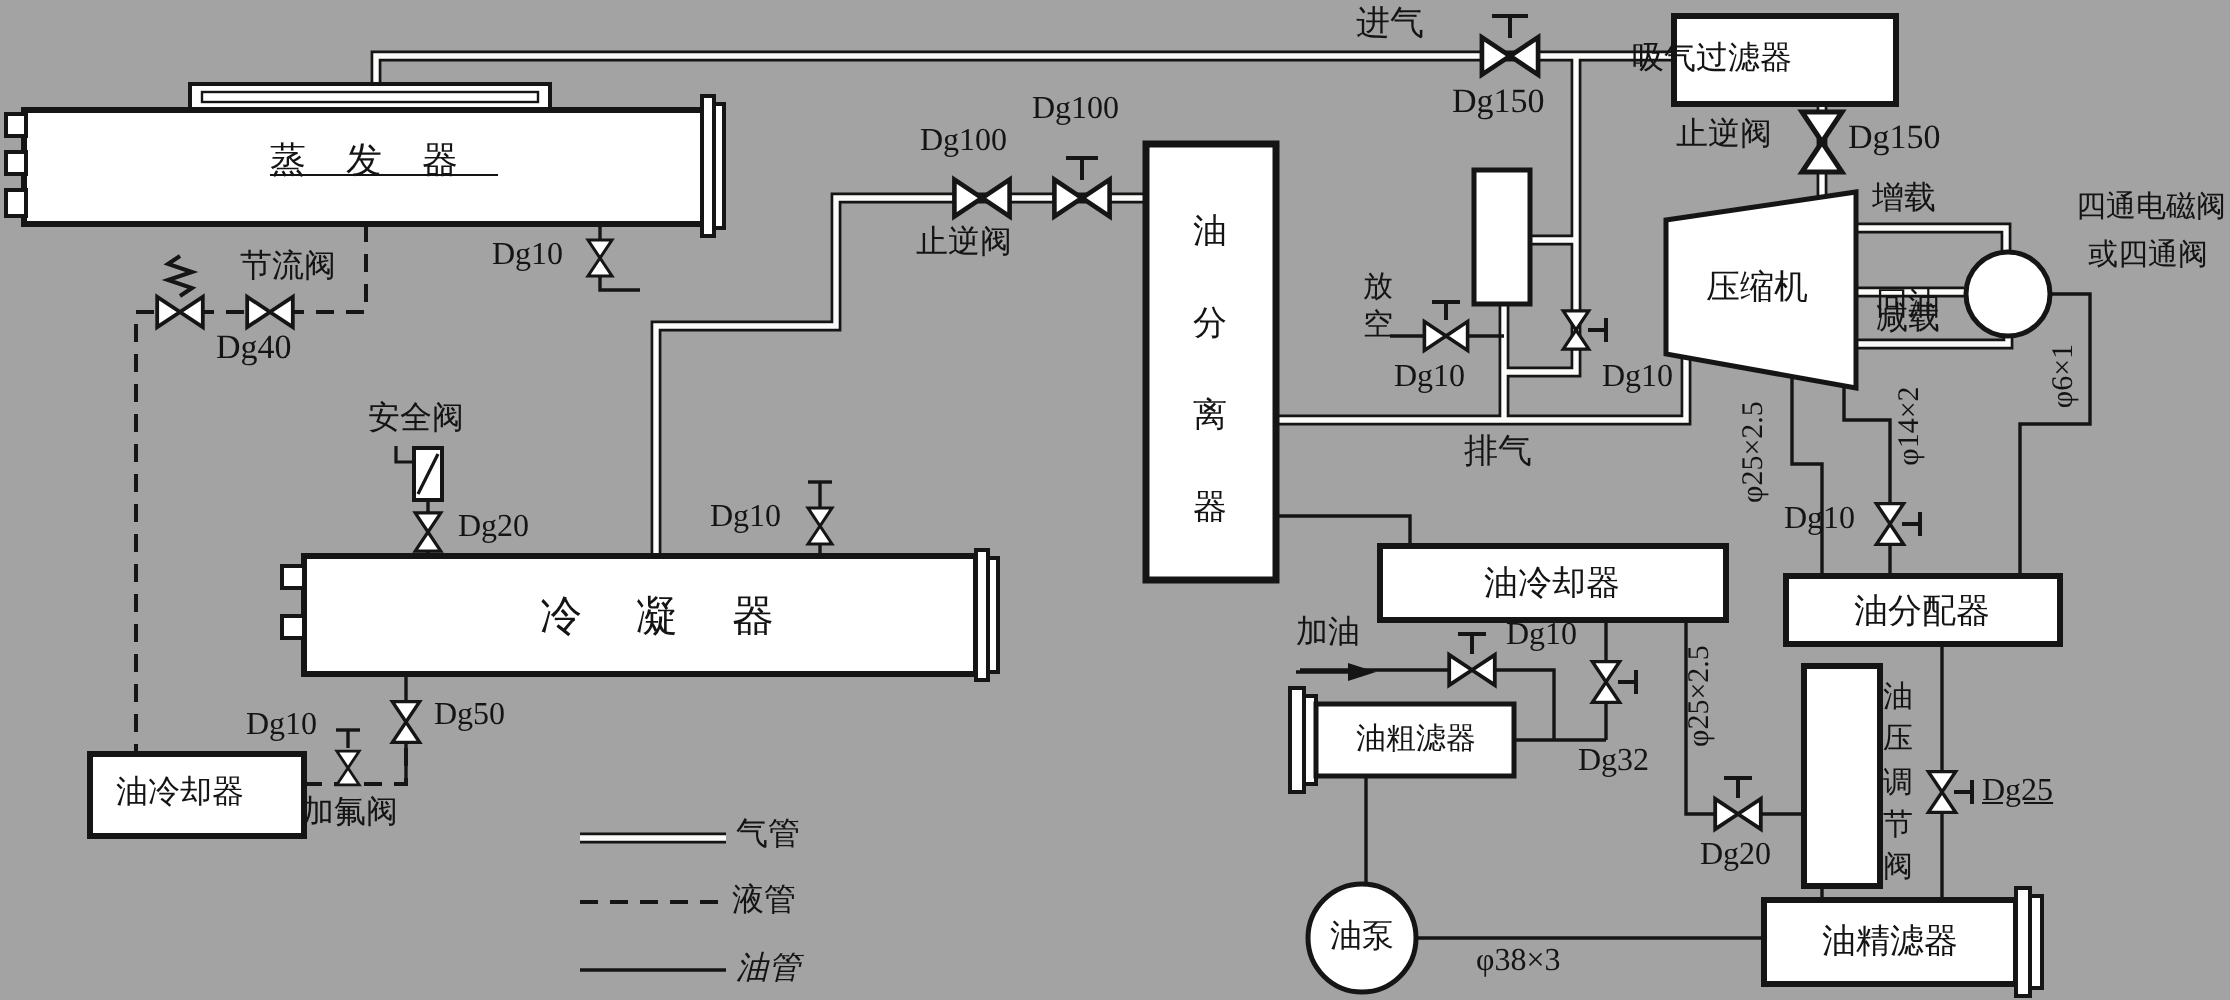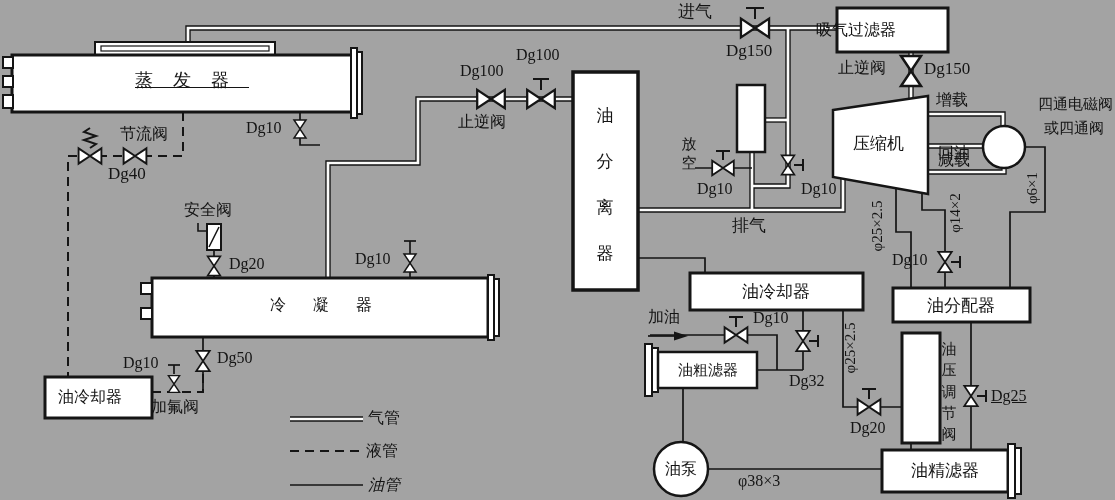--- a/index.html
+++ b/index.html
@@ -6,21 +6,21 @@
   #stage{position:relative;width:1115px;height:500px;background:#a3a3a3;overflow:hidden;
          font-family:"Liberation Serif",serif;}
   #draw{position:absolute;left:0;top:0;}
   .lbl{position:absolute;color:#141414;white-space:nowrap;line-height:1.05;
        font-family:"Liberation Serif",serif;font-size:16px;}
   .big{font-size:17px;}
   .sm{font-size:15px;}
   .vert{white-space:normal;word-break:break-all;width:18px;text-align:center;}
   .rot{transform:translate(-50%,-50%) rotate(-90deg);transform-origin:center center;}
   .spread20{letter-spacing:20px;font-size:18px;text-decoration:underline;}
-  .spread26{letter-spacing:27px;font-size:16px;}
+  .spread26{letter-spacing:27px;font-size:21px;}
   .lh27{line-height:2.7;}
   .lh14{line-height:1.42;}
   .valve{fill:#fff;stroke:#151515;stroke-width:2;}
   .hnd{stroke:#151515;stroke-width:2;fill:none;}
 </style>
 </head>
 <body>
 
 <div id="stage">
 

